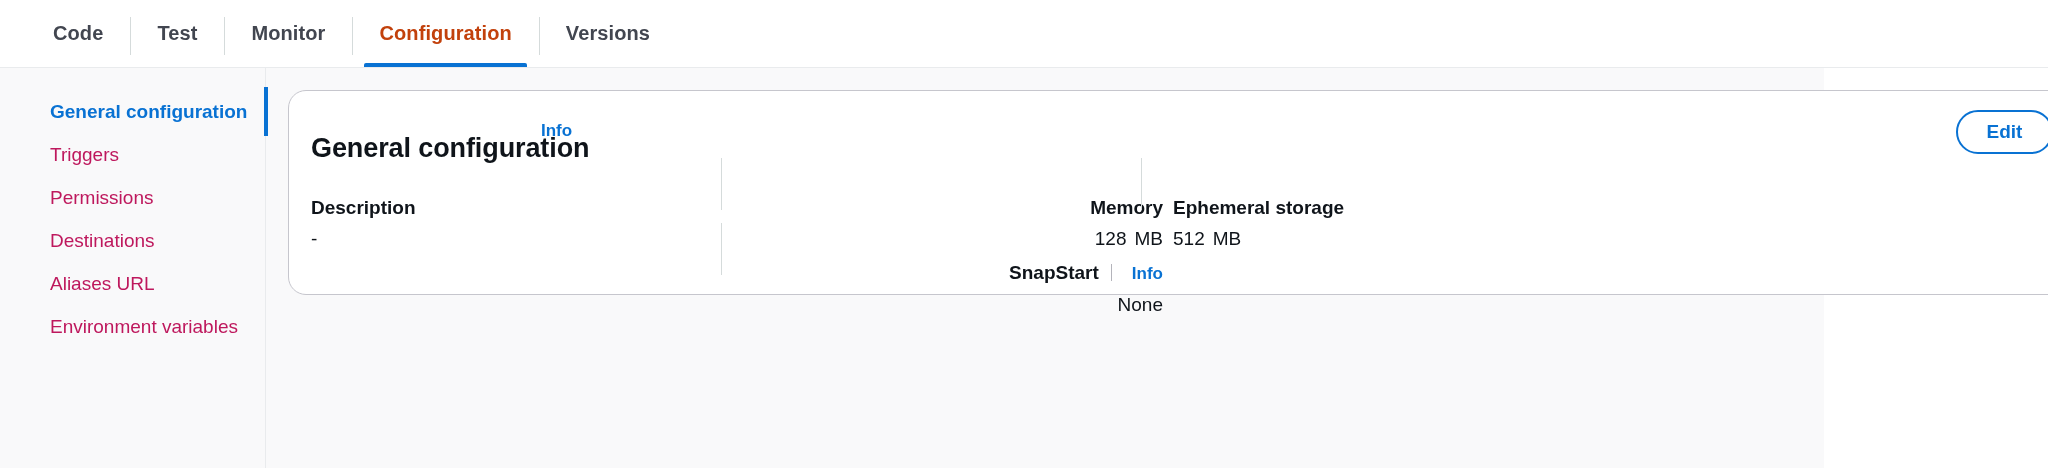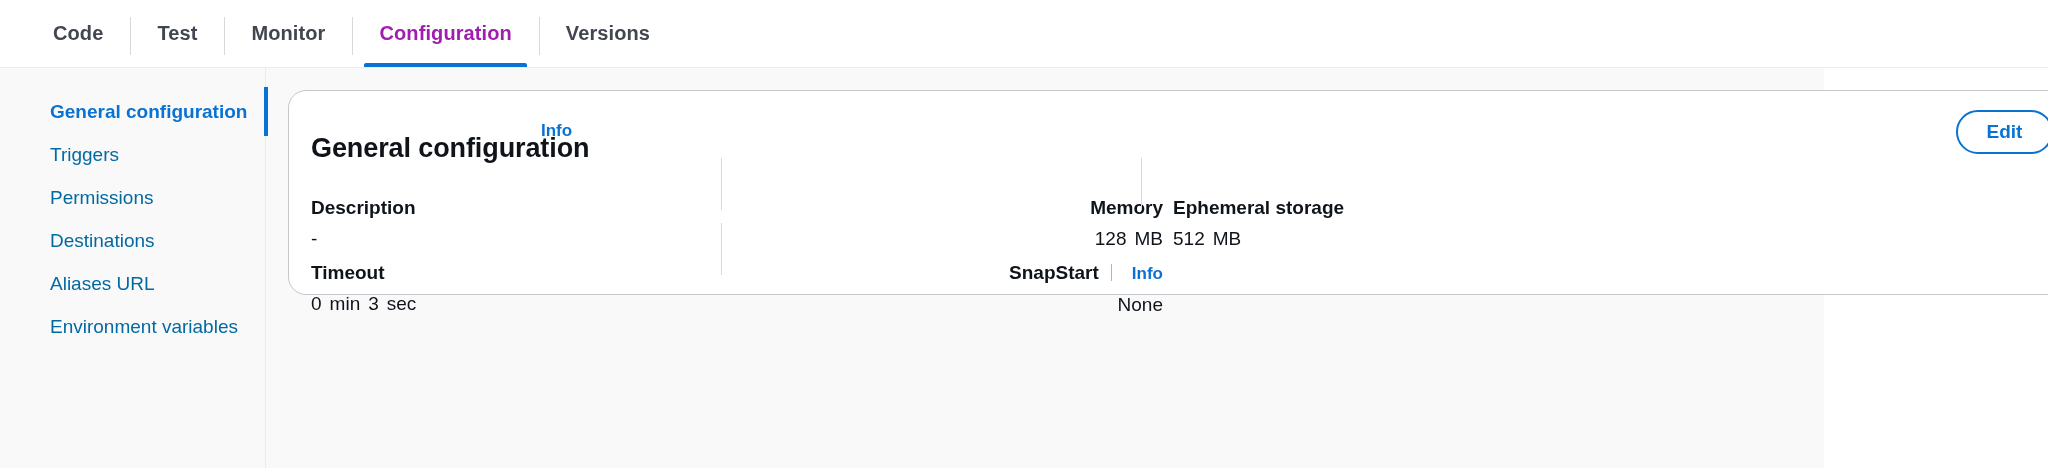--- a/index.html
+++ b/index.html
@@ -49,21 +49,21 @@
   .tab + .tab::before {
     content: "";
     position: absolute;
     left: 0;
     top: 17px;
     bottom: 12px;
     width: 1px;
     background: #d5dbdb;
   }
   .tab.active {
-    color: #a21caf;
+    color: #c2410c;
   }
   .tab.active::after {
     content: "";
     position: absolute;
     left: 12px;
     right: 12px;
     bottom: 0;
     height: 4px;
     background: #0972d3;
     border-radius: 2px 2px 0 0;
@@ -90,21 +90,21 @@
     border-right: 1px solid #e9ebed;
     box-sizing: border-box;
   }
   .side-item {
     position: relative;
     display: block;
     padding: 0 0 0 50px;
     height: 43px;
     line-height: 43px;
     font-size: 19px;
-    color: #0369a1;
+    color: #be185d;
     cursor: pointer;
     white-space: nowrap;
   }
   .side-item.first { margin-top: 22px; }
   .side-item.active {
     color: #0972d3;
     font-weight: 700;
   }
   .side-item.active::before {
     content: "";
@@ -281,26 +281,20 @@
           <div class="f-label">Ephemeral storage</div>
           <div class="f-value">
             <span>512</span><span class="unit">MB</span>
           </div>
         </div>
 
       </div>
 
       <div class="grid-row">
 
-        <div class="cell c1">
-          <div class="f-label">Timeout</div>
-          <div class="f-value">
-            <span>0</span><span class="unit">min</span><span class="unit">3</span><span class="unit">sec</span>
-          </div>
-        </div>
 
         <div class="cell c2">
           <div class="f-label">
             <span>SnapStart</span><span class="inline-sep"></span><span class="inline-info">Info</span>
           </div>
           <div class="f-value">None</div>
         </div>
 
       </div>
 

